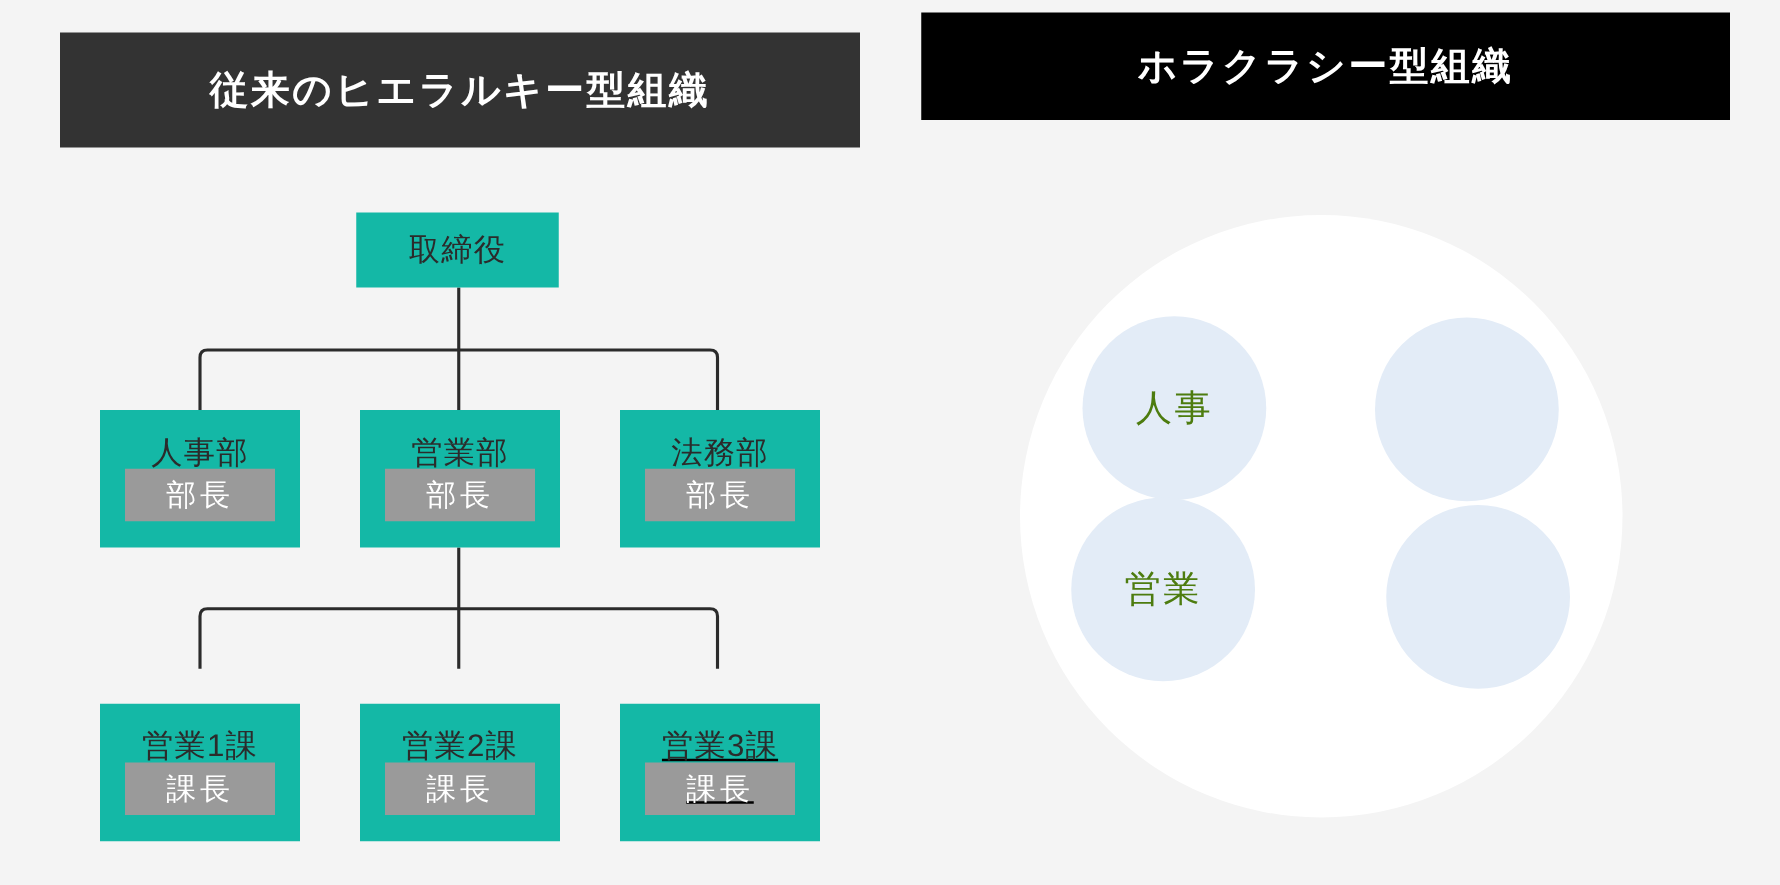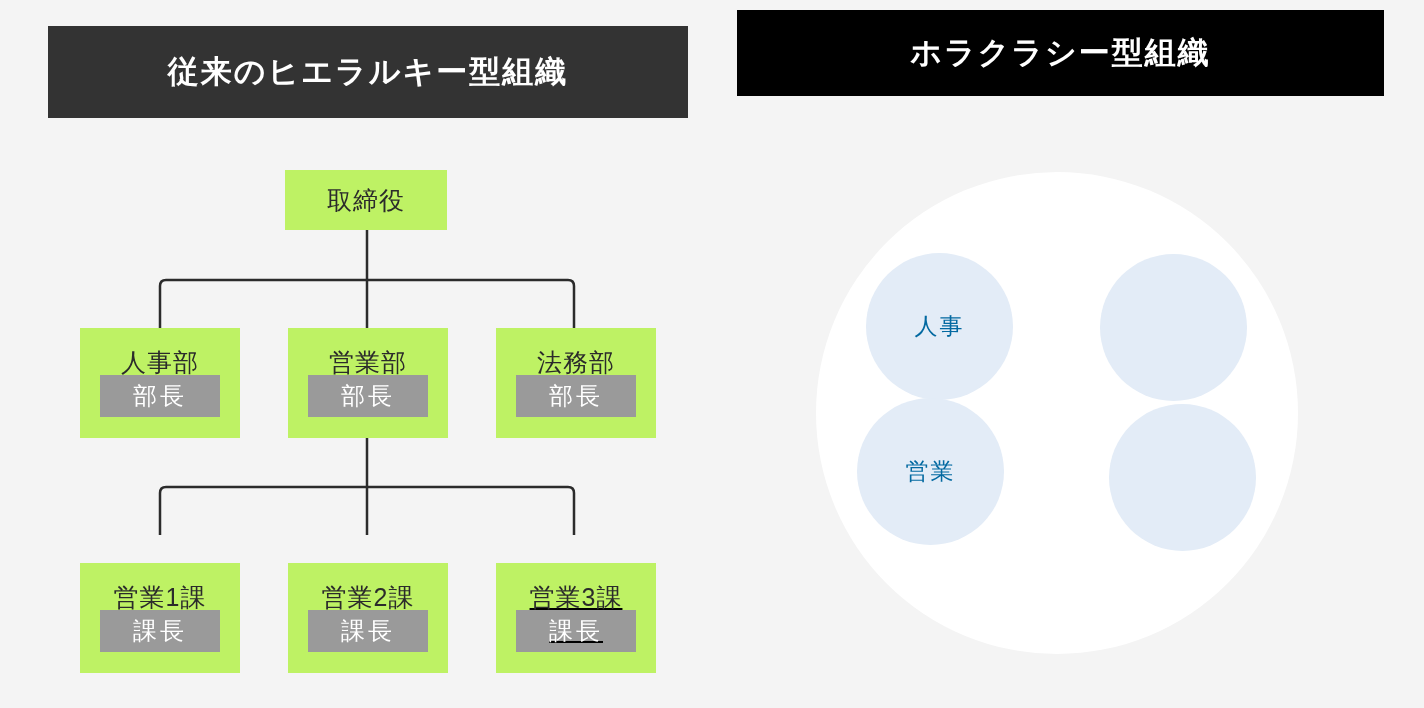--- a/index.html
+++ b/index.html
@@ -42,21 +42,21 @@
     left: 737px;
     top: 10px;
     width: 647px;
     height: 86px;
     background: #000000;
   }
 
   
   .node-box {
     position: absolute;
-    background: #bef264;
+    background: #14b8a6;
     display: flex;
     flex-direction: column;
     align-items: center;
     justify-content: center;
     z-index: 3;
   }
   .node-title {
     font-size: 25px;
     font-weight: 400;
     color: #2b2b2b;
@@ -132,22 +132,22 @@
     border-radius: 50%;
     background: #ffffff;
   }
   .circle-node {
     position: absolute;
     border-radius: 50%;
     background: #e3ecf7;
     display: flex;
     align-items: center;
     justify-content: center;
-    font-size: 23px;
-    color: #0369a1;
+    font-size: 29px;
+    color: #4d7c0f;
     letter-spacing: 2px;
   }
   #circle-hr     { left: 129px; top: 113px; width: 147px; height: 147px; }
   #circle-blank1 { left: 363px; top: 114px; width: 147px; height: 147px; }
   #circle-sales  { left: 120px; top: 258px; width: 147px; height: 147px; }
   #circle-blank2 { left: 372px; top: 264px; width: 147px; height: 147px; }
   #circle-legal  { left: 246px; top: 335px; width: 147px; height: 147px; }
 </style>
 </head>
 <body>

